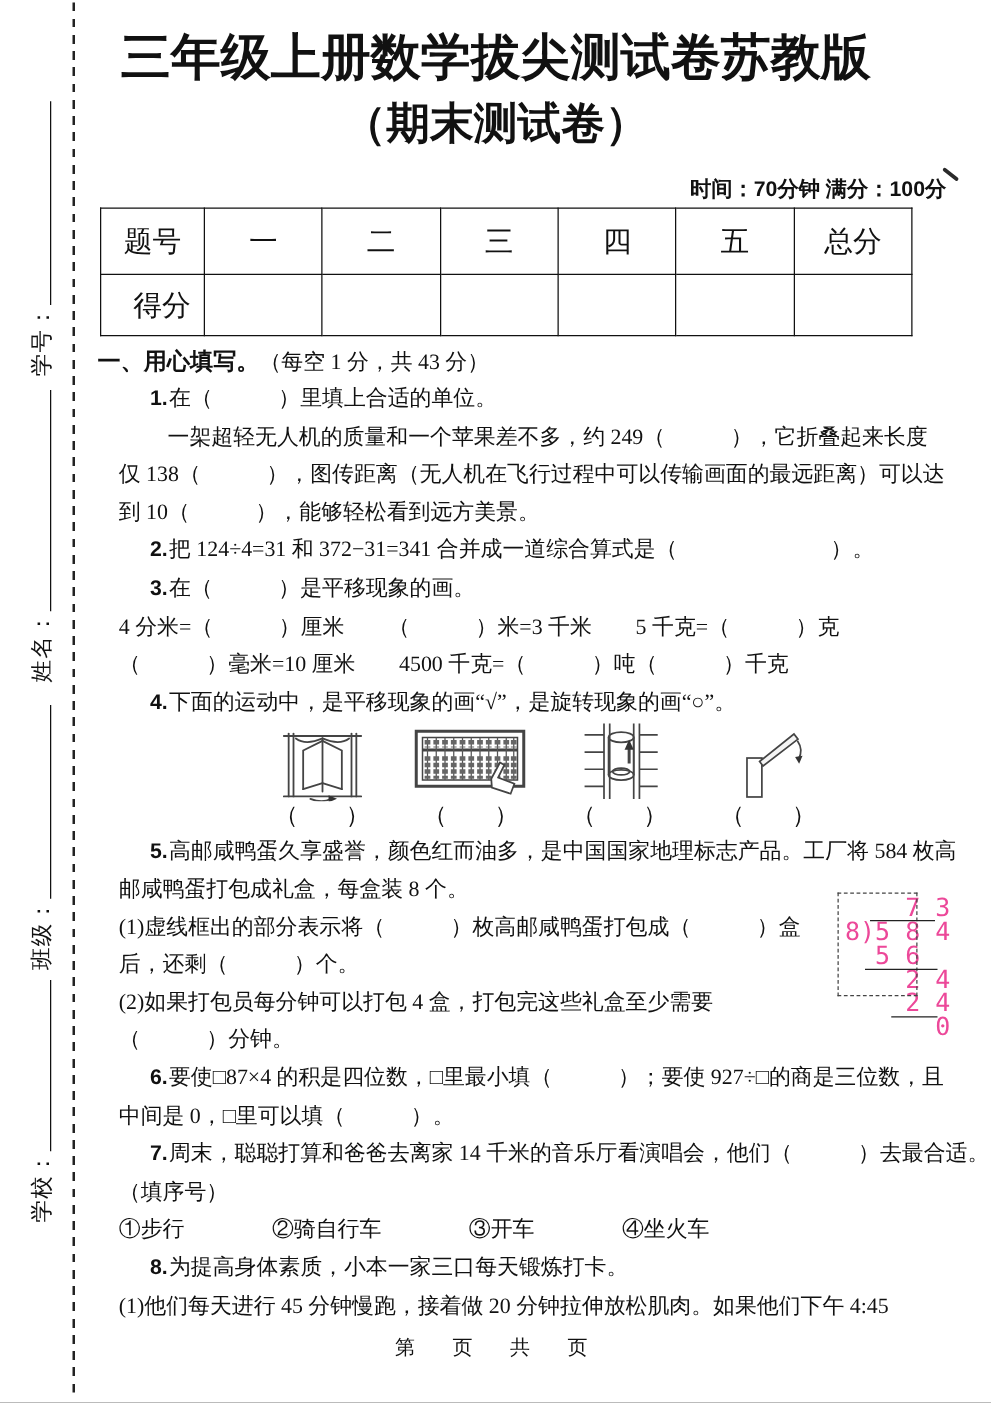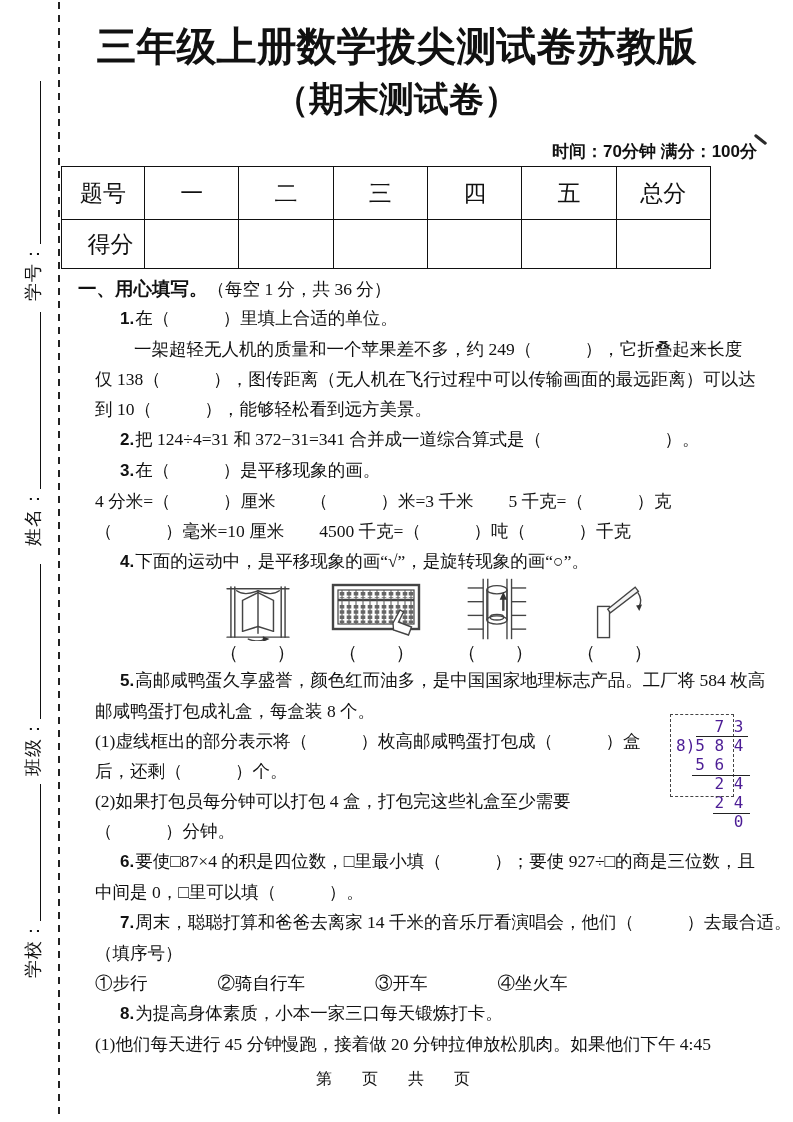--- a/index.html
+++ b/index.html
@@ -34,21 +34,21 @@
     font-weight:800;font-family:"Liberation Sans","DejaVu Sans",sans-serif;
   }
   .meta{
     margin:18px 36px 0 12px;text-align:right;font-size:17px;line-height:24px;
     font-weight:600;font-family:"Liberation Sans","DejaVu Sans",sans-serif;
   }
   .smudge{position:absolute;left:753px;top:138px;width:15px;height:3px;background:#2a2a2a;transform:rotate(38deg);border-radius:2px;}
   
   table.score-table{
     border-collapse:collapse;table-layout:fixed;
-    margin:2px 0 0 61px;width:650px;
+    margin:2px 0 0 80px;width:650px;
   }
   table.score-table td{
     border:1.6px solid #111;text-align:center;vertical-align:middle;
     font-size:23px;
   }
   table.score-table tr.r1 td{height:50px;}
   table.score-table tr.r2 td{height:46px;padding-left:16px;}
   
   .sec-head{margin-top:6px;padding-left:78px;font-size:18px;line-height:28px;}
   .sec-head .hd{font-weight:800;font-family:"Liberation Sans","DejaVu Sans",sans-serif;font-size:18.5px;text-align:right;}
@@ -62,21 +62,21 @@
   .figs{margin-top:2px;height:62px;align-items:flex-end;}
   .fig{width:105px;display:flex;justify-content:center;align-items:flex-end;}
   .fig-brackets{height:24px;}
   .fig-bracket{width:105px;text-align:center;font-size:19px;line-height:24px;}
   svg.figure{display:block;}
   
   .q5-block{position:relative;}
   .division{
     position:absolute;left:676px;top:52px;width:80px;
     font-family:"DejaVu Sans Mono","Liberation Mono",monospace;
-    font-size:16px;line-height:19px;color:#4c1d95;
+    font-size:20px;line-height:19px;color:#ec4899;
   }
   .div-row{white-space:pre;height:19px;}
   .div-overlay{position:absolute;background:#222;height:1.4px;}
   .div-vinculum{left:20px;top:19px;width:52px;}
   .div-lineA{left:16px;top:57.5px;width:58px;}
   .div-lineB{left:37px;top:95.5px;width:37px;}
   .div-dashbox{
     position:absolute;left:-6px;top:-3px;width:62px;height:81px;
     border:1.4px dashed #444;
   }
@@ -128,21 +128,21 @@
       <td></td>
       <td></td>
       <td></td>
       <td></td>
       <td></td>
     </tr>
   </tbody>
     </table>
 
   <div class="sec-head">
-    <span class="hd">一、用心填写。</span><span class="note">（每空 1 分，共 36 分）</span>
+    <span class="hd">一、用心填写。</span><span class="note">（每空 1 分，共 43 分）</span>
   </div>
 
   <div class="qline">
     <span class="qnum">1.</span><span>在（　　　）里填上合适的单位。</span>
   </div>
   <div class="qline ind2">一架超轻无人机的质量和一个苹果差不多，约 249（　　　），它折叠起来长度</div>
   <div class="qline ind">仅 138（　　　），图传距离（无人机在飞行过程中可以传输画面的最远距离）可以达</div>
   <div class="qline ind">到 10（　　　），能够轻松看到远方美景。</div>
 
   <div class="qline">

